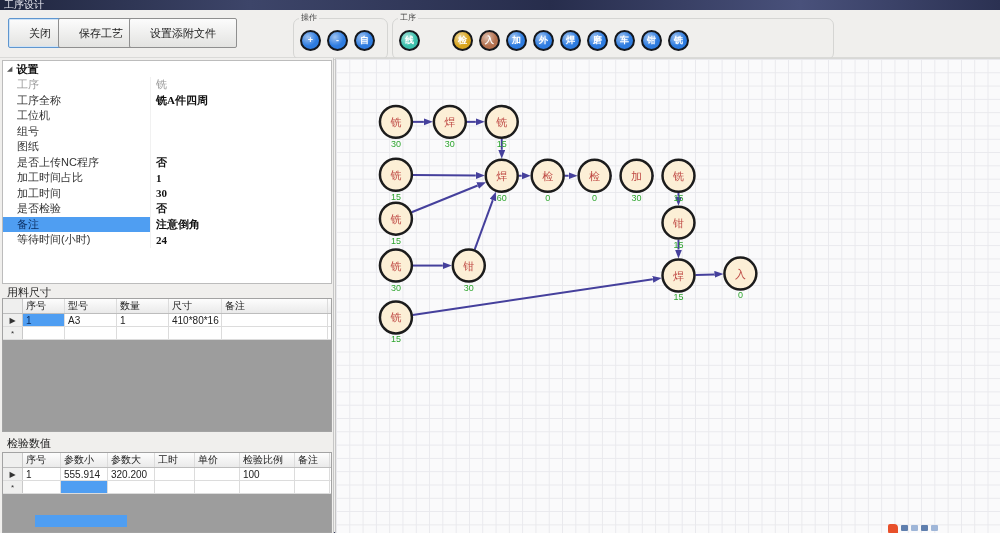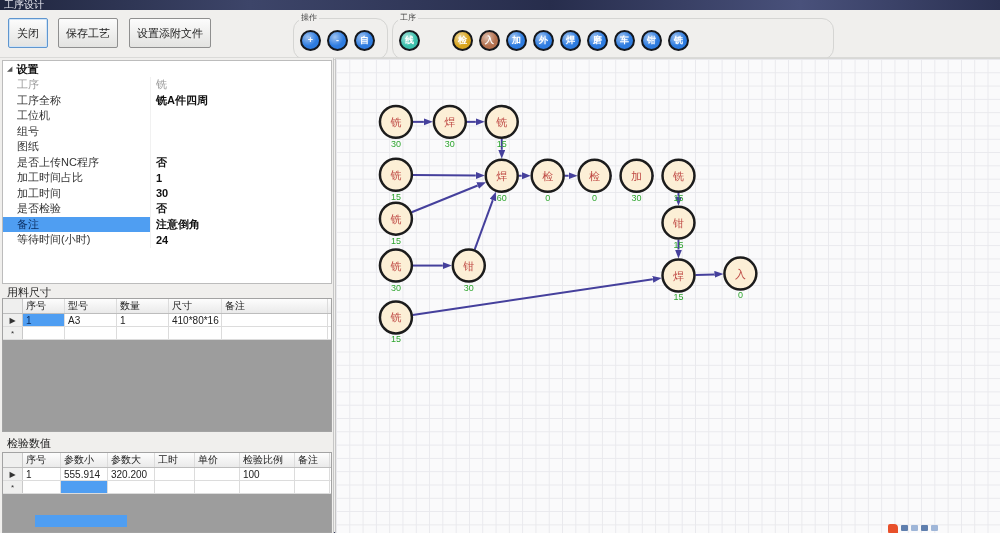--- a/index.html
+++ b/index.html
@@ -10,25 +10,25 @@
   
   .titlebar { position:absolute; left:0; top:0; width:100%; height:10px;
     background:linear-gradient(90deg,#20263f,#3d4569 25%,#272d4c 55%,#49517b 80%,#2b3152);
     color:#e8e8f0; font-size:10px; line-height:10px; padding-left:4px; }
 
   
   .toolbar { position:absolute; left:0; top:10px; width:100%; height:48px; background:#f0efed;
              border-bottom:1px solid #dadad8; }
   .tb-btn { position:absolute; top:8px; height:30px; background:linear-gradient(#fcfcfc,#e3e3e1);
             border:1px solid #8f8f8f; border-radius:2px; font-size:11px; color:#1a1a1a;
-            line-height:28px; text-align:center; padding:0 7px; cursor:default; }
+            line-height:28px; text-align:center; padding:0 20px; cursor:default; }
   #btn-close { left:8px; min-width:40px; border-color:#5f96cf; box-shadow:0 0 0 1px #cfe3f6 inset; }
   #btn-save { left:58px; }
   #btn-attach { left:119px;margin-left:10px; }
-  .tb-group { position:absolute; top:8px; height:42px; border:1px solid #d5d5d3; border-radius:12px; }
+  .tb-group { position:absolute; top:8px; height:42px; border:1px solid #d5d5d3; border-radius:7px; }
   #group-0 { left:293px; width:95px; }
   #group-1 { left:392px; width:442px; }
   .tb-group-label { position:absolute; top:-6px; left:5px; font-size:8px; color:#444;
                     background:#f0efed; padding:0 2px; line-height:10px; }
   .tb-group-items { display:flex; align-items:center; height:100%; padding:2px 6px 0 6px; gap:6px; }
   .circle-btn { width:21px; height:21px; border-radius:50%; border:2px solid #15171c;
                 display:flex; align-items:center; justify-content:center;
                 color:#fff; font-size:9px; font-weight:bold; flex:none; cursor:default; }
   .circle-btn.gap { margin-left:26px; }
 
@@ -38,21 +38,21 @@
   .prop-panel { position:absolute; left:2px; top:2px; width:330px; height:224px; background:#fff;
                 border:1px solid #bcbcbc; overflow:hidden; }
   .prop-header { height:16px; display:flex; align-items:center; gap:4px; padding-left:4px;
                  font-size:11px; font-weight:bold; color:#111; }
   .cat-icon { font-size:7px; color:#555; }
   .prop-row { display:flex; height:15.5px; font-size:11px; align-items:stretch; }
   .prop-label { width:148px; padding-left:14px; color:#333; border-right:1px solid #f1f1f1;
                 display:flex; align-items:center; }
   .prop-value { flex:1; padding-left:5px; color:#111; display:flex; align-items:center; }
   .prop-row.muted .prop-label, .prop-row.muted .prop-value { color:#9a9a9a; }
-  .prop-value.bold { font-weight:bold; }
+  .prop-value.bold { font-weight:bold;font-family:Liberation Serif, serif; }
   .prop-row.selected .prop-label { background:#4f9ef2; color:#0c2f63; }
 
   .section-label { position:absolute; left:7px; font-size:11px; color:#222; }
   #label-material { top:227px; }
   #label-inspection { top:378px; }
 
   .grid-table { position:absolute; left:2px; width:330px; background:#9d9d9d;
                 border:1px solid #a3a3a3; overflow:hidden; }
   #table-material { top:240px; height:134px; }
   #table-inspection { top:394px; height:81px; }

